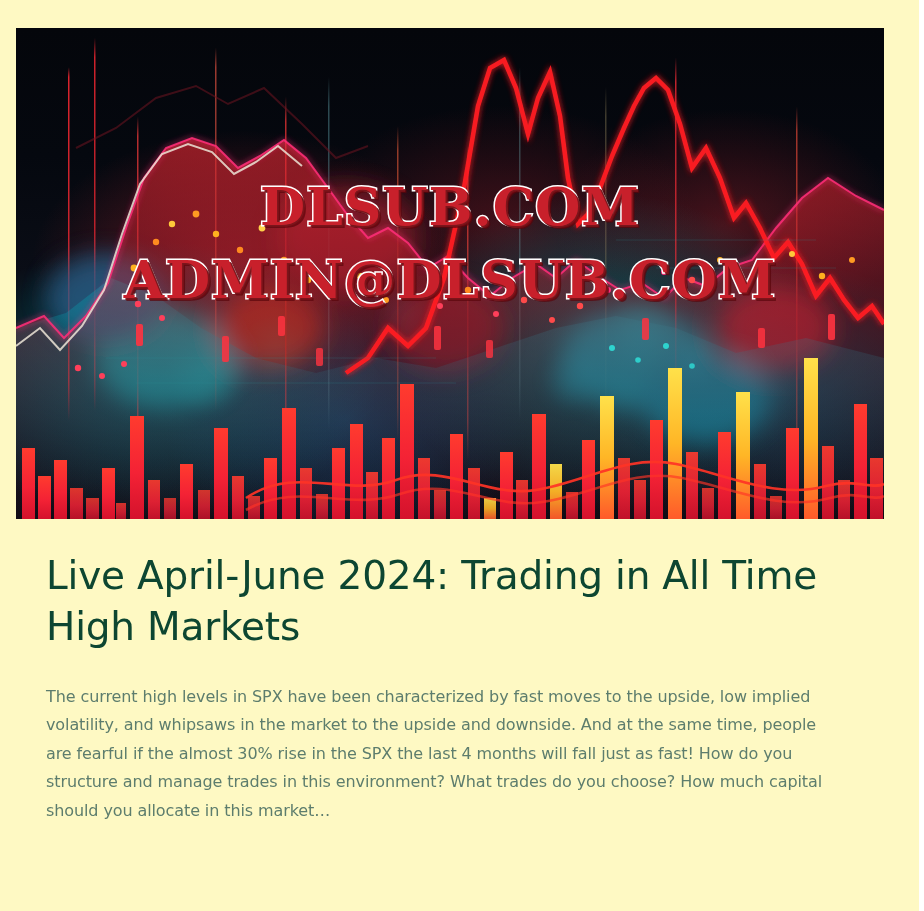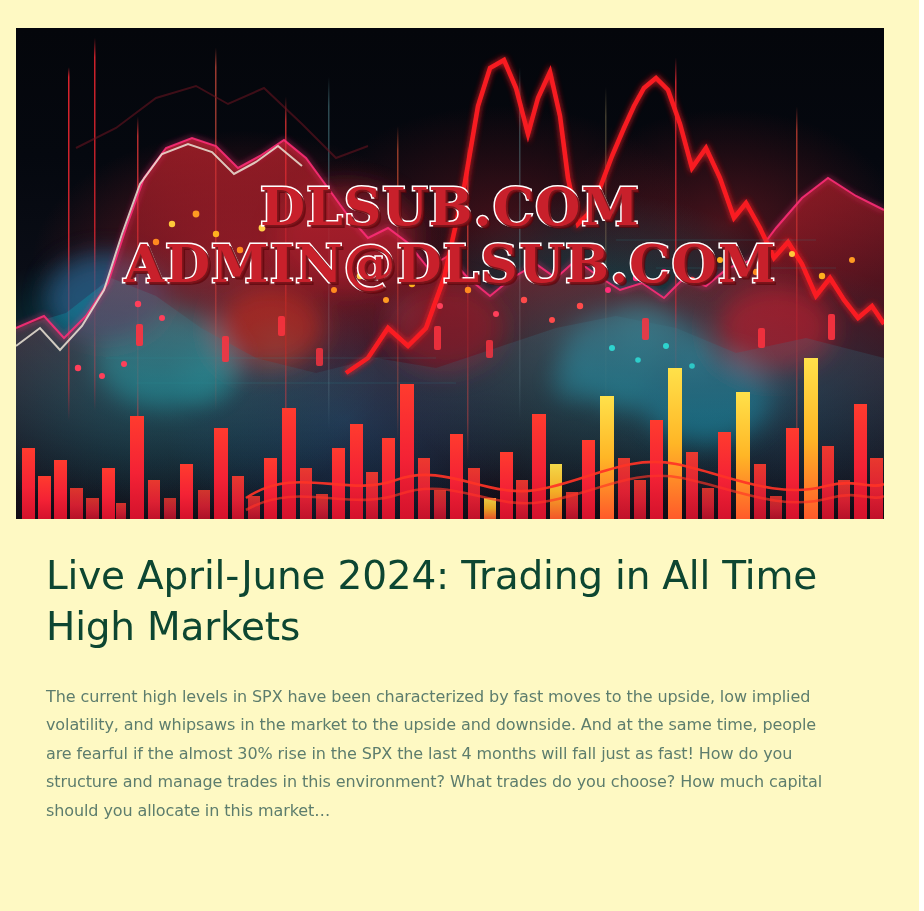--- a/index.html
+++ b/index.html
@@ -123,21 +123,21 @@
     display: block;
     color: #c8202b;
     -webkit-text-stroke: 3px #ffffff;
     paint-order: stroke fill;
     text-shadow:
       2px 2px 0 rgba(120,10,18,0.85),
       3px 3px 0 rgba(90,6,12,0.7);
   }
 
   .wm-line-1 { font-size: 52px; }
-  .wm-line-2 { font-size: 52px; margin-top: 4px; }
+  .wm-line-2 { font-size: 52px; margin-top: 20px; }
 
   
   .article {
     position: absolute;
     left: 46px;
     top: 550px;
     width: 820px;
   }
 
   .article-title {

